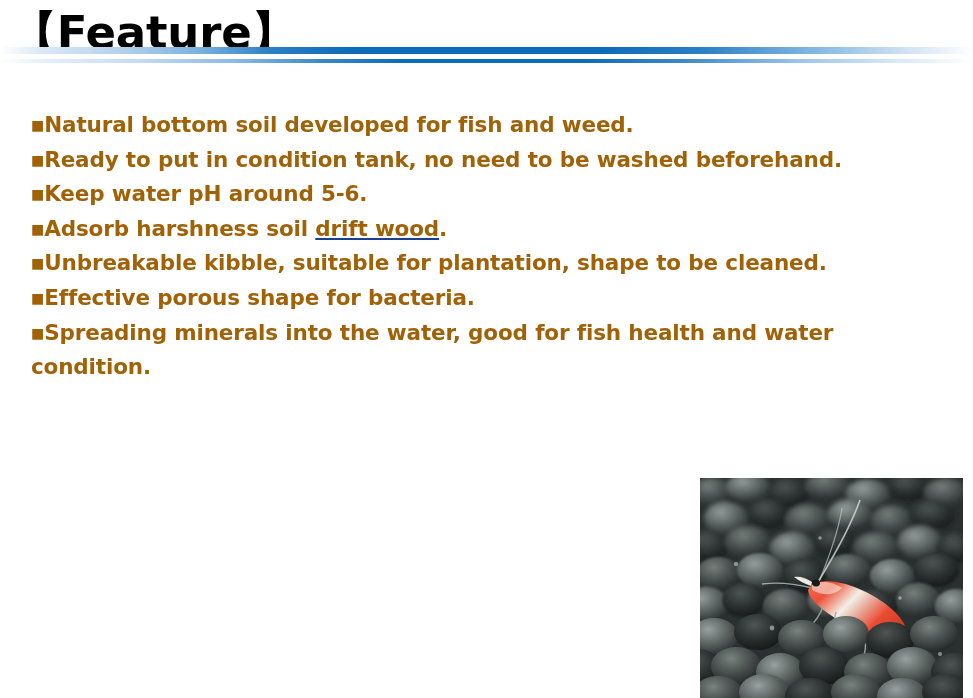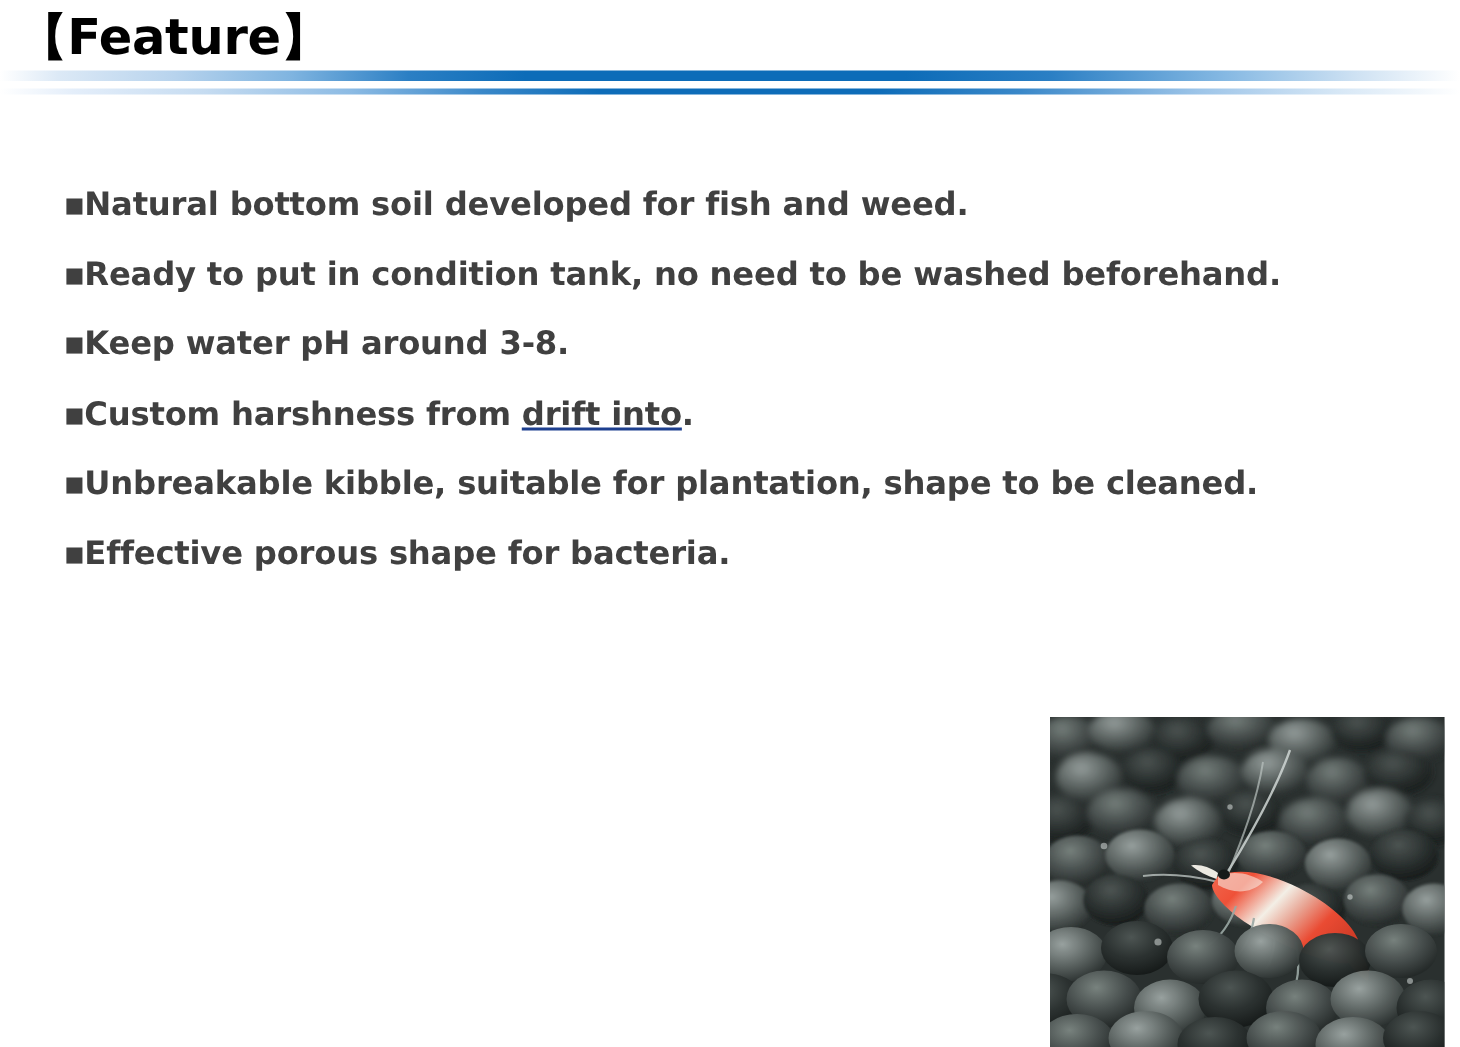--- a/index.html
+++ b/index.html
@@ -19,21 +19,21 @@
   #slide-header {
     position: absolute;
     left: 0; top: 0;
     width: 973px;
     height: 68px;
   }
   #slide-title {
     position: absolute;
     left: 12px;
     top: 3px;
-    font-size: 33px;
+    font-size: 45px;
     font-weight: bold;
     color: #000000;
     letter-spacing: -0.2px;
     white-space: nowrap;
     font-family: "DejaVu Sans", "Liberation Sans", sans-serif;
   }
 
   
   #brand-logo {
     position: absolute;
@@ -102,23 +102,23 @@
     top: 108px;
     width: 905px;
     margin: 0;
     padding: 0;
     list-style: none;
   }
   .feature-item {
     font-family: "DejaVu Sans", "Liberation Sans", sans-serif;
     font-size: 21.5px;
     font-weight: bold;
-    color: #404040;
+    color: #a16207;
     line-height: 34.6px;
-    margin: 12px;
+    margin: 0;
     padding: 0;
     text-indent: 0;
     letter-spacing: -0.15px;
   }
   .bullet-mark {
     font-size: 14px;
     line-height: 1;
     vertical-align: 2px;
     letter-spacing: 0;
   }
@@ -156,35 +156,38 @@
 
   <li class="feature-item">
     <span class="bullet-mark">■</span><span>Natural bottom soil developed for fish and weed.</span>
   </li>
 
   <li class="feature-item">
     <span class="bullet-mark">■</span><span>Ready to put in condition tank, no need to be washed beforehand.</span>
   </li>
 
   <li class="feature-item">
-    <span class="bullet-mark">■</span><span>Keep water pH around 3-8.</span>
-  </li>
-
-  <li class="feature-item">
-    <span class="bullet-mark">■</span><span>Custom harshness from </span><span class="underlined">drift into</span><span>.</span>
+    <span class="bullet-mark">■</span><span>Keep water pH around 5-6.</span>
+  </li>
+
+  <li class="feature-item">
+    <span class="bullet-mark">■</span><span>Adsorb harshness soil </span><span class="underlined">drift wood</span><span>.</span>
   </li>
 
   <li class="feature-item">
     <span class="bullet-mark">■</span><span>Unbreakable kibble, suitable for plantation, shape to be cleaned.</span>
   </li>
 
   <li class="feature-item">
     <span class="bullet-mark">■</span><span>Effective porous shape for bacteria.</span>
   </li>
 
+  <li class="feature-item">
+    <span class="bullet-mark">■</span><span>Spreading minerals into the water, good for fish health and water condition.</span>
+  </li>
 
 
 </ul>
 
 <div id="shrimp-photo">
   <svg width="263" height="220" viewBox="0 0 263 220">
     <defs>
       <radialGradient id="pebLight" cx="38%" cy="32%" r="72%">
         <stop offset="0%" stop-color="#9aa3a1"></stop>
         <stop offset="55%" stop-color="#5d6563"></stop>

